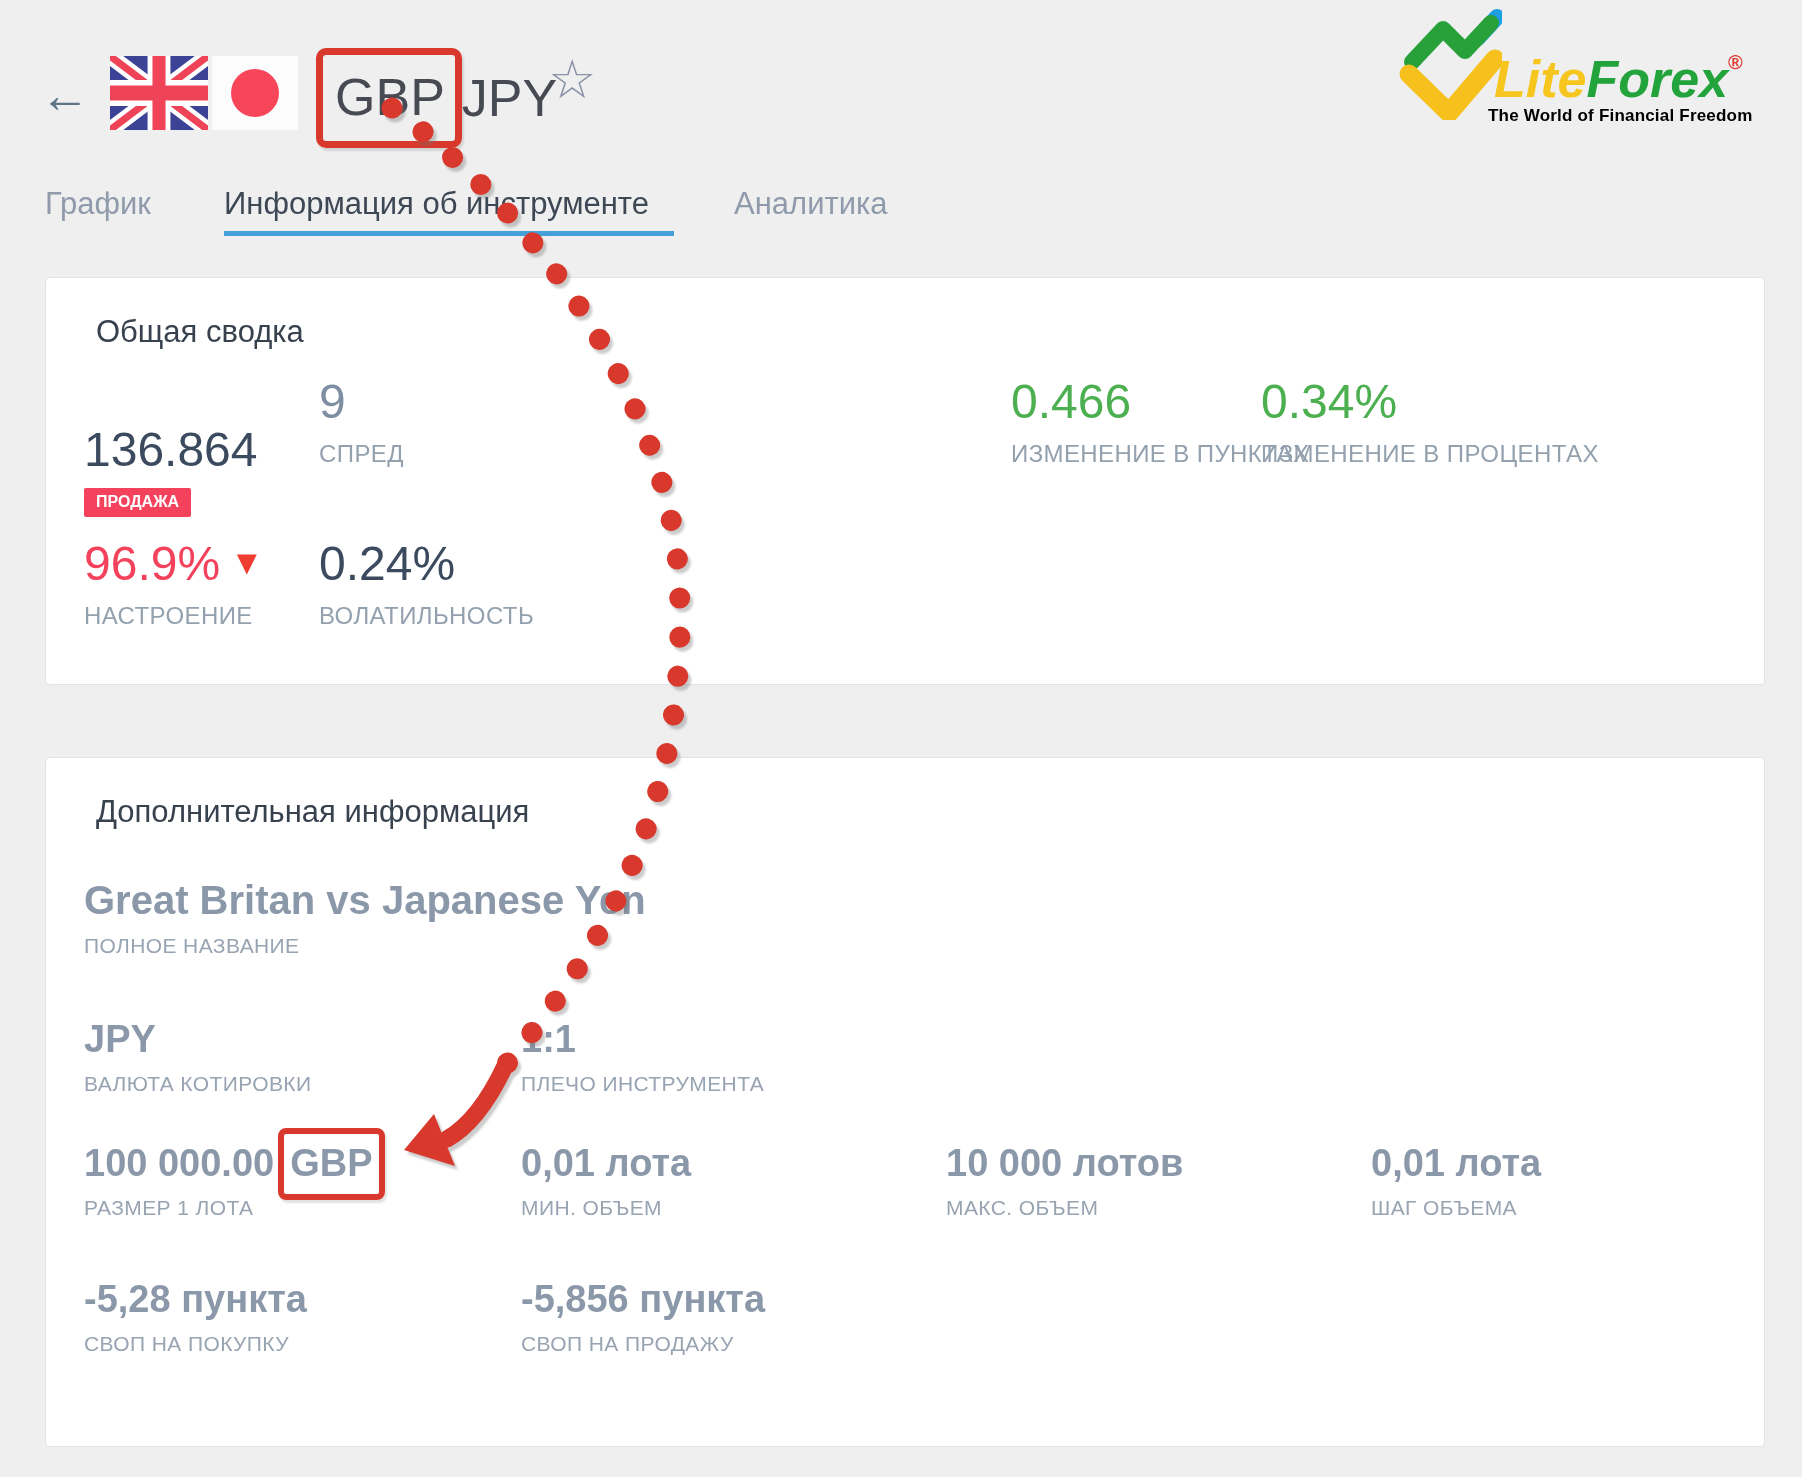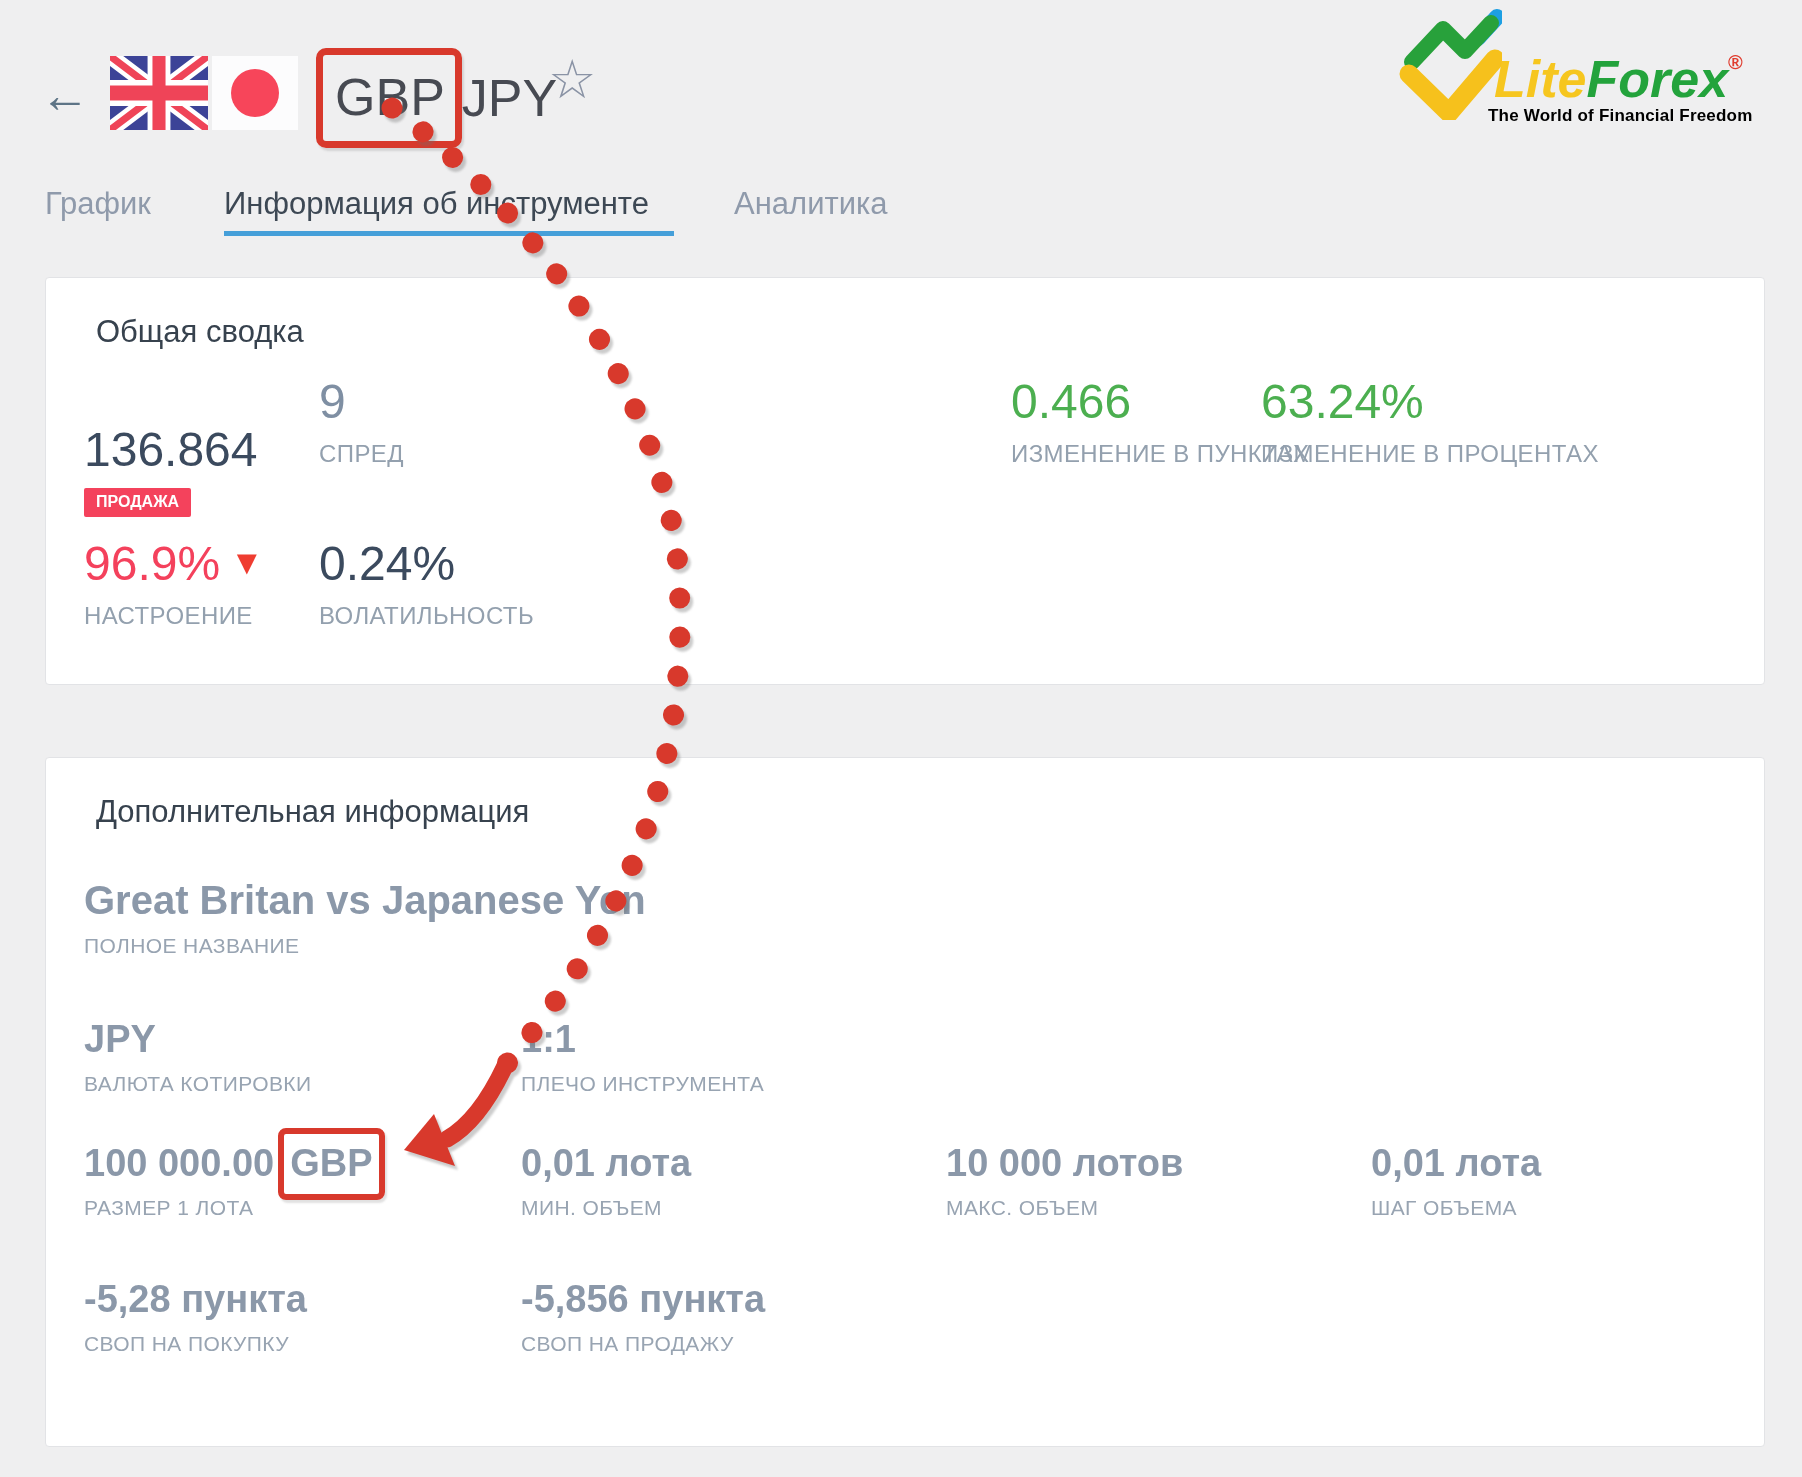--- a/index.html
+++ b/index.html
@@ -119,21 +119,21 @@
     <div class="lbl">СПРЕД</div>
   </div>
 
 
   <div class="abs stat" style="left:965px;top:100px;">
     <div class="val green">0.466</div>
     <div class="lbl">ИЗМЕНЕНИЕ В ПУНКТАХ</div>
   </div>
 
   <div class="abs stat" style="left:1215px;top:100px;">
-    <div class="val green">63.24%</div>
+    <div class="val green">0.34%</div>
     <div class="lbl">ИЗМЕНЕНИЕ В ПРОЦЕНТАХ</div>
   </div>
 
   <div class="abs stat" style="left:38px;top:262px;">
     <div class="val red"><span>96.9%</span><span class="tri">▼</span></div>
     <div class="lbl">НАСТРОЕНИЕ</div>
   </div>
 
   <div class="abs stat" style="left:273px;top:262px;">
     <div class="val">0.24%</div>

